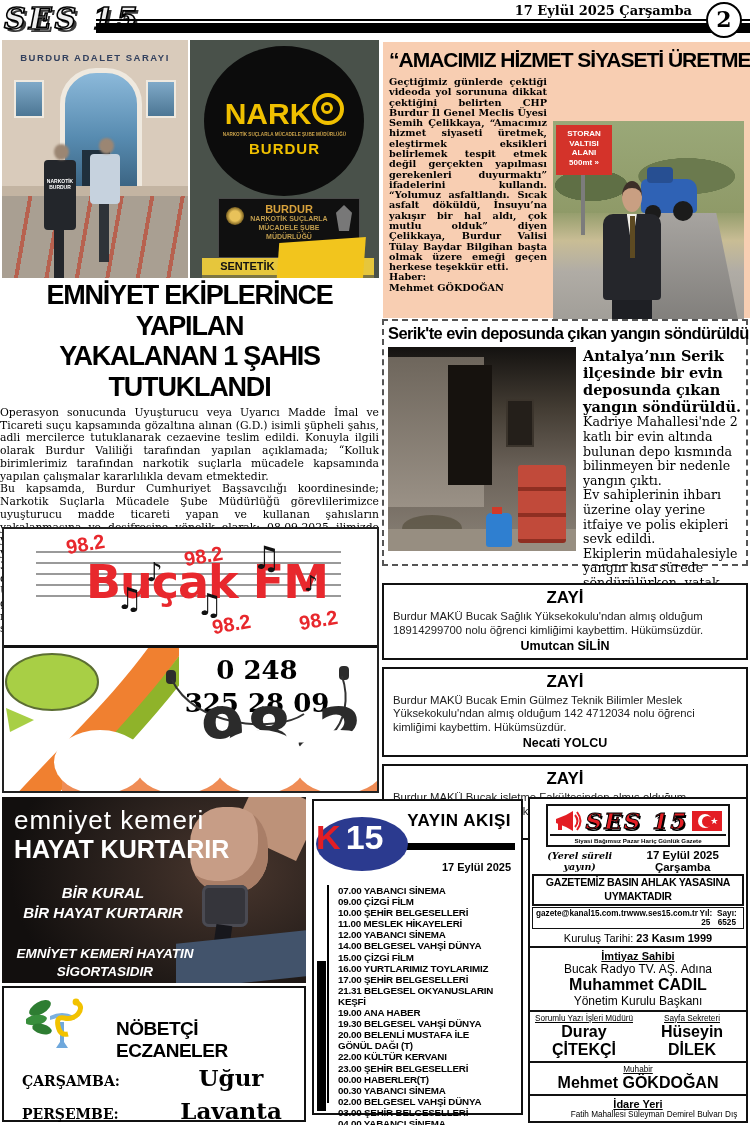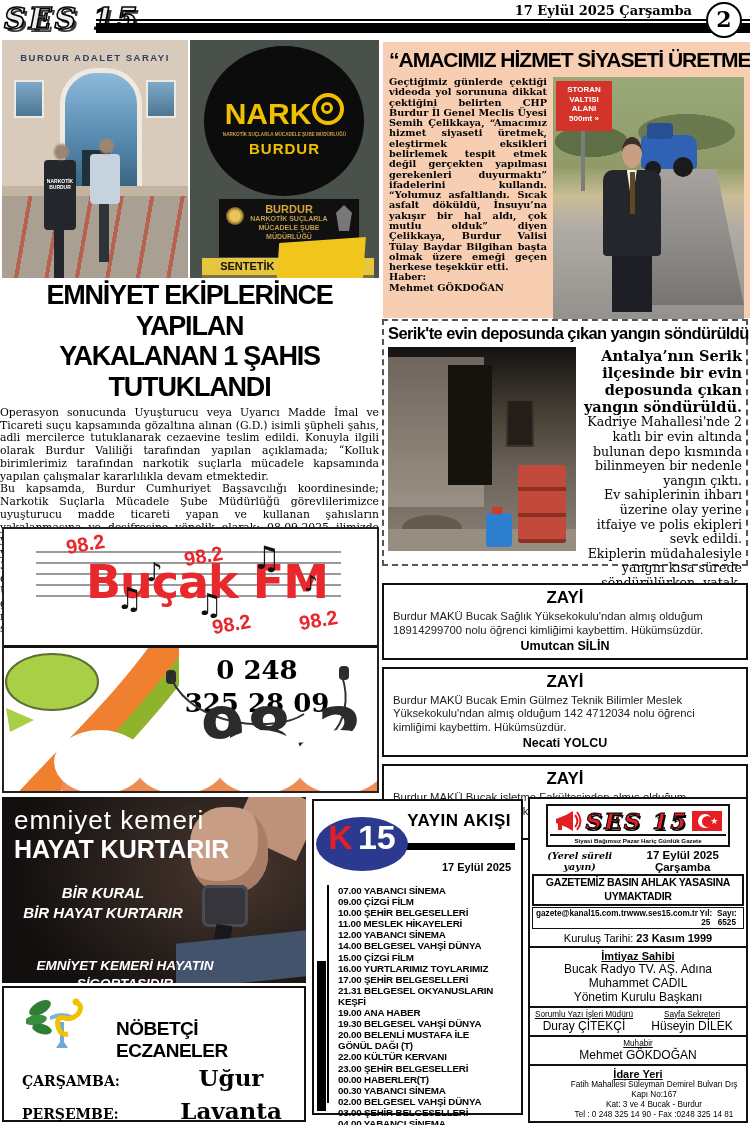--- a/index.html
+++ b/index.html
@@ -56,21 +56,21 @@
     text-align:center;font:800 11px "Liberation Sans",sans-serif;line-height:10px;color:#222;transform:scaleY(-1);}
   .narko-paper2{left:88px;bottom:-6px;width:86px;height:44px;background:#f2c51d;transform:skewX(-8deg) rotate(-4deg);}
 
   
   .art-hizmet{left:383px;top:42px;width:367px;height:276px;background:#f8ceb2;padding:4px 6px;box-sizing:border-box;}
   .hizmet-head{font:800 21px "Liberation Sans",sans-serif;letter-spacing:-1px;text-align:center;
     white-space:nowrap;margin:2px 0 5px;}
   .hizmet-flex{display:flex;gap:6px;}
   .hizmet-text{width:158px;font:600 9.7px/1.06 "DejaVu Serif",serif;text-align:justify;}
   .hizmet-byline{font-weight:800;}
-  .hizmet-photo{position:relative;flex:1;height:260px;background:linear-gradient(180deg,#a9ad7c 0%,#8f9a68 34%,#c9bd95 46%,#b0aca5 58%,#8e8c88 100%);overflow:hidden;}
+  .hizmet-photo{position:relative;flex:1;height:260px;background:linear-gradient(180deg,#a9ad7c 0%,#8f9a68 34%,#c9bd95 46%,#b0aca5 58%,#8e8c88 100%);overflow:hidden;margin-top:44px;}
   .hz-hill{left:0;right:0;top:0;height:92px;background:
      radial-gradient(60px 26px at 20% 70%,#5f6f45 0 60%,transparent 61%),
      radial-gradient(80px 30px at 70% 60%,#6b7a4e 0 60%,transparent 61%),
      linear-gradient(180deg,#9aa878,#8f9a68);}
   .hz-road{left:34%;top:92px;width:66%;height:136px;background:linear-gradient(180deg,#a7a4a0,#777572);
     clip-path:polygon(18% 0,78% 0,100% 100%,0 100%);}
   .hz-sign{left:3px;top:4px;width:56px;height:50px;background:#d4332a;color:#fff;
     font:800 8px/1.2 "Liberation Sans",sans-serif;text-align:center;padding-top:4px;box-sizing:border-box;}
   .hz-pole{left:28px;top:54px;width:4px;height:60px;background:#7c7c7c;}
   .hz-tractor{left:46%;top:58px;width:56px;height:34px;background:#2f62b5;border-radius:6px 10px 4px 4px;}
@@ -101,21 +101,21 @@
   .sk-door{left:60px;top:18px;width:44px;height:120px;background:#16120e;}
   .sk-panel{left:118px;top:52px;width:24px;height:44px;background:#241f1a;border:2px solid #3b342c;}
   .sk-crates{right:10px;bottom:8px;width:48px;height:78px;
      background:repeating-linear-gradient(180deg,#c14a3a 0 22px,#8f2f22 22px 26px);border-radius:3px;}
   .sk-jug{right:64px;bottom:4px;width:26px;height:34px;background:#2f7fd0;border-radius:5px 5px 3px 3px;}
   .sk-jug::before{content:"";position:absolute;left:6px;top:-6px;width:10px;height:7px;background:#d03a2a;}
   .sk-floor{left:0;right:0;bottom:0;height:22px;background:#978e81;}
   .sk-debris{left:14px;bottom:10px;width:60px;height:26px;background:#57503f;border-radius:50%;opacity:.7;}
   .serik-text{flex:1;font:400 12.6px/1.16 "DejaVu Serif",serif;}
   .serik-lead{font-weight:700;font-size:14.5px;line-height:1.18;margin:0 0 1px;}
-  .serik-text p{margin:0;text-align:right;}
+  .serik-text p{margin:0;}
   .serik-aa{font-weight:800;}
 
   
   .ad-fm{left:2px;top:527px;width:377px;height:266px;border:2.5px solid #222;box-sizing:border-box;background:#fff;overflow:hidden;}
   .fm-top{position:relative;height:116px;border-bottom:3px solid #111;}
   .fm-staff{position:absolute;left:32px;right:36px;height:1.5px;background:#9a9a9a;}
   .fm-name{position:absolute;left:82px;top:26px;font:800 46px "DejaVu Sans",sans-serif;
     color:#e8282d;letter-spacing:-1px;}
   .fm-freq{position:absolute;font:800 20px "Liberation Sans",sans-serif;color:#e8282d;transform:rotate(-10deg);}
   .fm-note{position:absolute;color:#111;font-family:"DejaVu Sans",sans-serif;}
@@ -133,42 +133,42 @@
   .zayi-title{text-align:center;font:800 17px "Liberation Sans",sans-serif;}
   .zayi-text{font:400 11.3px/1.22 "Liberation Sans",sans-serif;color:#222;margin-top:2px;}
   .zayi-name{text-align:center;font:700 12.5px "Liberation Sans",sans-serif;margin-top:1px;}
 
   
   .ad-belt{left:2px;top:797px;width:304px;height:186px;overflow:hidden;color:#fff;
     background:radial-gradient(220px 160px at 75% 40%,#4a372e 0%,#2a211d 55%,#120f0e 100%);}
   .belt-l1{left:12px;top:8px;font:400 26px "Liberation Sans",sans-serif;letter-spacing:1px;}
   .belt-l2{left:12px;top:38px;font:800 25px "Liberation Sans",sans-serif;}
   .belt-s1{left:16px;top:86px;width:170px;text-align:center;font:700 15px/1.35 "Liberation Sans",sans-serif;font-style:italic;}
-  .belt-s2{left:8px;top:160px;width:190px;text-align:center;font:700 13.5px/1.3 "Liberation Sans",sans-serif;font-style:italic;margin-left:20px;}
+  .belt-s2{left:8px;top:148px;width:190px;text-align:center;font:700 13.5px/1.3 "Liberation Sans",sans-serif;font-style:italic;}
   .belt-fist{right:38px;top:10px;width:78px;height:86px;background:#c79d86;border-radius:42% 46% 44% 44%;
     box-shadow:inset -10px -12px 0 #a97e67;}
   .belt-arm{right:-6px;top:-8px;width:70px;height:60px;background:#bd9279;transform:rotate(25deg);}
   .belt-buckle{right:58px;top:88px;width:46px;height:42px;background:#35353b;border-radius:7px;
     box-shadow:inset 0 0 0 3px #4a4a52;}
   .belt-tongue{right:76px;top:128px;width:16px;height:34px;background:#17171c;transform:rotate(8deg);}
   .belt-jeans{right:0;bottom:0;width:130px;height:46px;background:#42536b;transform:skewY(-6deg);}
 
   
   .box-ecz{left:2px;top:986px;width:304px;height:136px;border:2.5px solid #111;box-sizing:border-box;background:#fff;}
   .ecz-title{position:absolute;left:112px;top:30px;font:800 19px "Liberation Sans",sans-serif;letter-spacing:-0.5px;}
   .ecz-row{position:absolute;left:18px;right:14px;display:flex;align-items:baseline;}
   .ecz-day{width:118px;font:700 14px "DejaVu Serif",serif;}
   .ecz-name{flex:1;text-align:center;font:700 23px "DejaVu Serif",serif;}
 
   
   .box-yayin{left:312px;top:799px;width:211px;height:316px;border:2.5px solid #111;box-sizing:border-box;background:#fff;}
   .yy-title{position:absolute;right:10px;top:10px;font:800 17px "Liberation Sans",sans-serif;letter-spacing:0.5px;}
   .yy-bar{position:absolute;left:86px;right:6px;top:42px;height:7px;background:#000;}
   .yy-oval{position:absolute;left:2px;top:16px;width:92px;height:54px;background:#2b3a8f;border-radius:50%;
-    text-align:center;line-height:54px;}
+    text-align:left;line-height:54px;}
   .yy-k{font:800 34px "Liberation Sans",sans-serif;color:#e31e24;}
   .yy-15{font:800 34px "Liberation Sans",sans-serif;color:#fff;}
   .yy-date{position:absolute;right:10px;top:60px;font:800 11px "Liberation Sans",sans-serif;}
   .yy-vline{position:absolute;left:13px;top:84px;bottom:10px;width:2px;background:#000;}
   .yy-vbar{position:absolute;left:3px;top:160px;height:150px;width:9px;background:#000;}
   .yy-list{position:absolute;left:24px;top:84px;right:4px;font:700 9.8px/11.1px "Liberation Sans",sans-serif;letter-spacing:-0.2px;}
 
   
   .box-mast{left:528px;top:797px;width:220px;height:326px;border:2.5px solid #111;box-sizing:border-box;
     background:#fff;font-family:"Liberation Sans",sans-serif;text-align:center;overflow:hidden;}
@@ -188,21 +188,21 @@
   .ms-contact{margin:1px 2px;border:1.5px solid #111;display:flex;justify-content:space-between;
     padding:1px 3px;font:600 8.2px "Liberation Sans",sans-serif;}
   .ms-kurulus{font:400 11px "Liberation Sans",sans-serif;padding:2px 0;border-bottom:2px solid #111;}
   .ms-sec{border-bottom:2px solid #111;padding:2px 0;}
   .ms-u{text-decoration:underline;}
   .ms-t11{font-size:11px;font-weight:700;}
   .ms-t10{font-size:12px;}
   .ms-duo{display:flex;border-bottom:2px solid #111;}
   .ms-duo>div{flex:1;padding:2px 0;}
   .ms-small{font-size:8.2px;text-align:center;}
-  .ms-name{font-size:12px;font-weight:400;}
+  .ms-name{font-size:16px;font-weight:700;}
   .ms-addr{font-size:8.2px;line-height:1.25;padding-left:32px;}
   .ms-uets{font-size:12.5px;padding:2px 0 0;}
 </style>
 </head>
 <body>
 
 <div class="page">
 
   <div class="abs hdr-logo">SES 15</div>
   <div class="abs hdr-date">17 Eylül 2025 Çarşamba</div>

